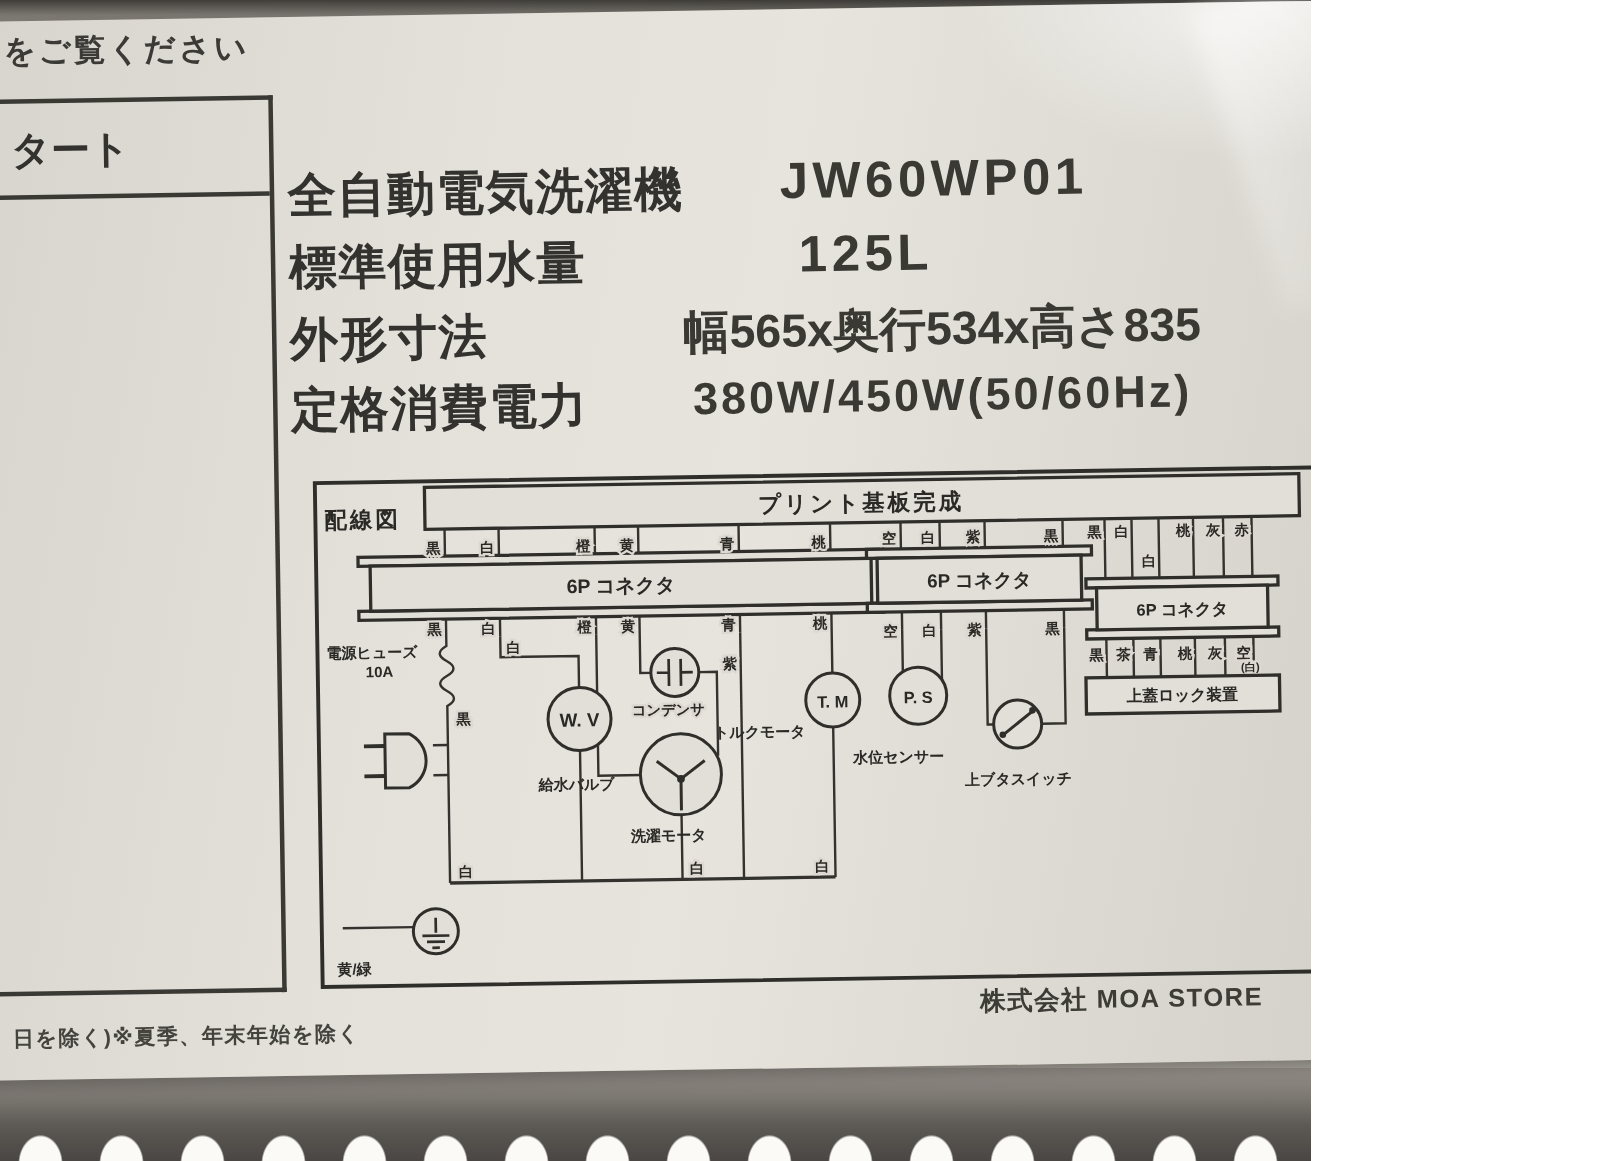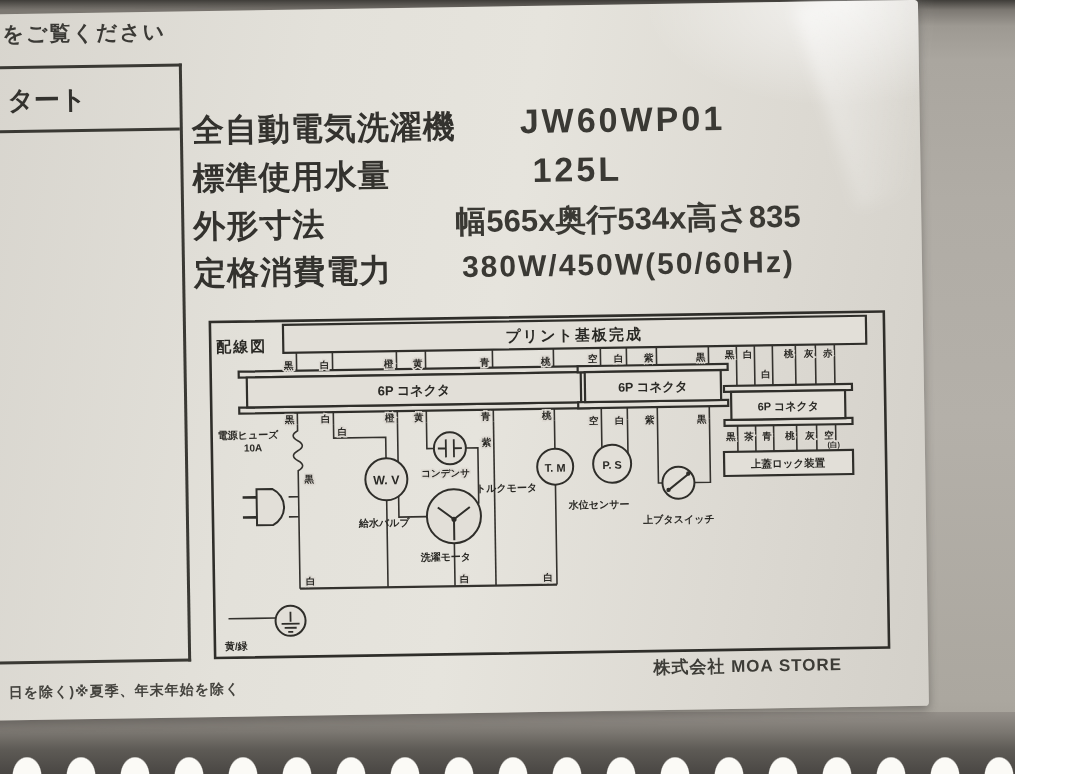--- a/index.html
+++ b/index.html
@@ -1,18 +1,18 @@
 <!DOCTYPE html>
 <html><head>
 <meta charset="utf-8">
 <style>
   html,body{margin:0;padding:0;}
   body{width:1080px;height:774px;overflow:hidden;
        font-family:"Liberation Sans","DejaVu Sans",sans-serif;}
-  .photo{position:relative;width:1015px;height:774px;overflow:hidden;
+  .photo{position:relative;width:874px;height:774px;overflow:hidden;
     background:linear-gradient(180deg,#3f3d39 0px,#7c7872 10px,#9d9992 26px,#aaa69f 60px,
                #b0aca5 200px,#b4b0a9 420px,#aba79f 700px,#9b978f 774px);}
   .bottom-band{position:absolute;left:0;top:712px;width:100%;height:62px;z-index:0;
     background:linear-gradient(180deg,#948f89 0px,#7b7771 20px,#5d5a55 38px,#494643 62px);}
   .scallops{position:absolute;left:0;top:742px;width:100%;height:32px;z-index:1;
     background-image:radial-gradient(ellipse 23px 30px at 27px 34px,#fbfaf6 60%,rgba(251,250,246,0) 65%);
     background-size:54px 32px;background-repeat:repeat-x;}
   .glare-right{position:absolute;left:822px;top:-20px;width:150px;height:210px;z-index:3;
     background:linear-gradient(115deg,rgba(255,255,255,.5),rgba(255,255,255,0) 62%);
     transform:rotate(-18deg);filter:blur(7px);pointer-events:none;}

